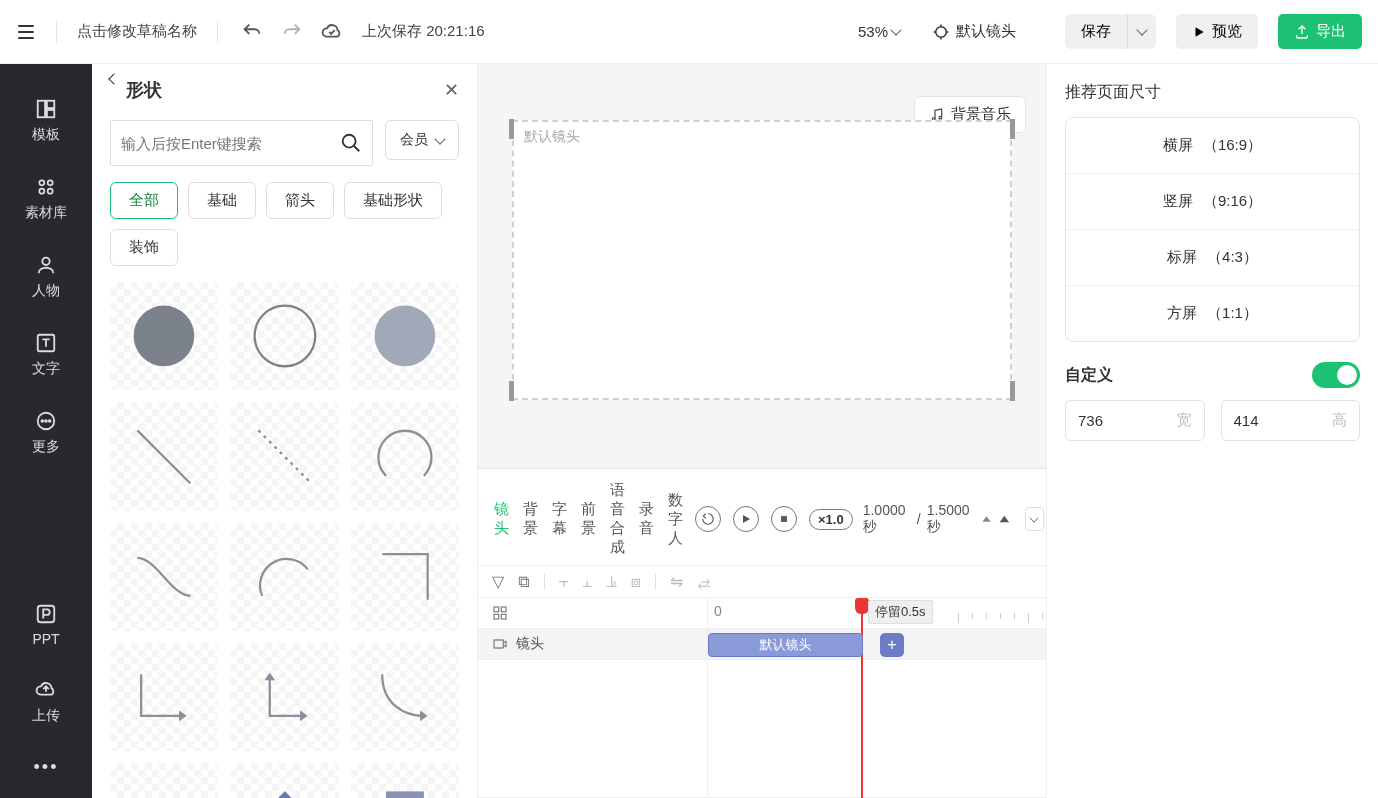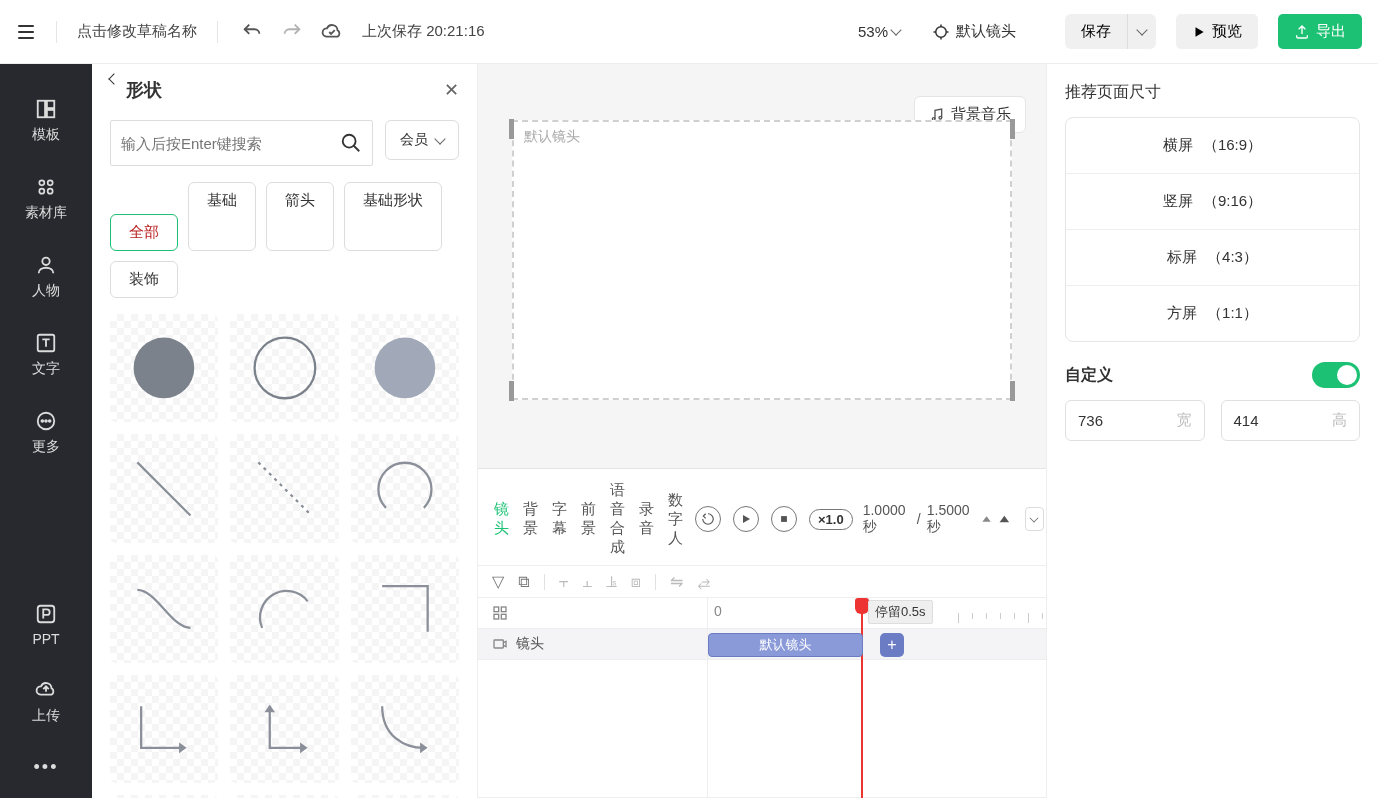--- a/index.html
+++ b/index.html
@@ -36,21 +36,21 @@
 .shapes-panel{width:386px;background:#fff;border-right:1px solid #eee;display:flex;flex-direction:column;}
 .panel-head{display:flex;align-items:center;justify-content:space-between;padding:14px 18px 10px;}
 .panel-title{display:flex;align-items:flex-start;gap:4px;font-size:18px;font-weight:600;}
 .panel-close{cursor:pointer;font-size:18px;color:#666;}
 .panel-search{display:flex;gap:12px;padding:8px 18px;}
 .search-box{flex:1;border:1px solid #ddd;border-radius:2px;display:flex;align-items:center;padding:0 10px;height:46px;}
 .search-box input{flex:1;border:none;outline:none;font-size:15px;color:#888;background:transparent;}
 .member-dd{border:1px solid #ddd;border-radius:6px;display:flex;align-items:center;gap:8px;padding:0 14px;height:40px;cursor:pointer;}
 .chips{display:flex;flex-wrap:wrap;gap:10px;padding:8px 18px 12px;}
 .chip{border:1px solid #ddd;border-radius:6px;padding:8px 18px;cursor:pointer;font-size:15px;background:#fff;}
-.chip.active{border-color:#1cc174;color:#b91c1c;margin-top:32px;}
+.chip.active{border-color:#1cc174;color:#15803d;}
 .shape-grid{flex:1;overflow:auto;padding:4px 18px 10px;display:grid;grid-template-columns:repeat(3,1fr);gap:12px;}
 .shape-cell{aspect-ratio:1/1;border-radius:6px;position:relative;cursor:pointer;display:flex;align-items:center;justify-content:center;background:repeating-conic-gradient(#f5f5f5 0 25%, #fff 0 50%) 0 0/14px 14px;}
 .shape-cell svg{width:70%;height:70%;}
 
 
 .center-col{flex:1;display:flex;flex-direction:column;min-width:0;}
 .canvas-area{flex:1;background:#f5f5f5;position:relative;display:flex;align-items:center;justify-content:center;}
 .bgm-btn{position:absolute;top:32px;right:20px;background:#fff;border:1px solid #e5e5e5;border-radius:6px;padding:8px 14px;display:flex;align-items:center;gap:6px;cursor:pointer;font-size:15px;}
 .canvas-frame{width:500px;height:280px;background:#fff;border:2px dashed #d0d0d0;position:relative;margin-top:-12px;}
 .canvas-label{position:absolute;top:6px;left:10px;color:#aaa;font-size:14px;}

